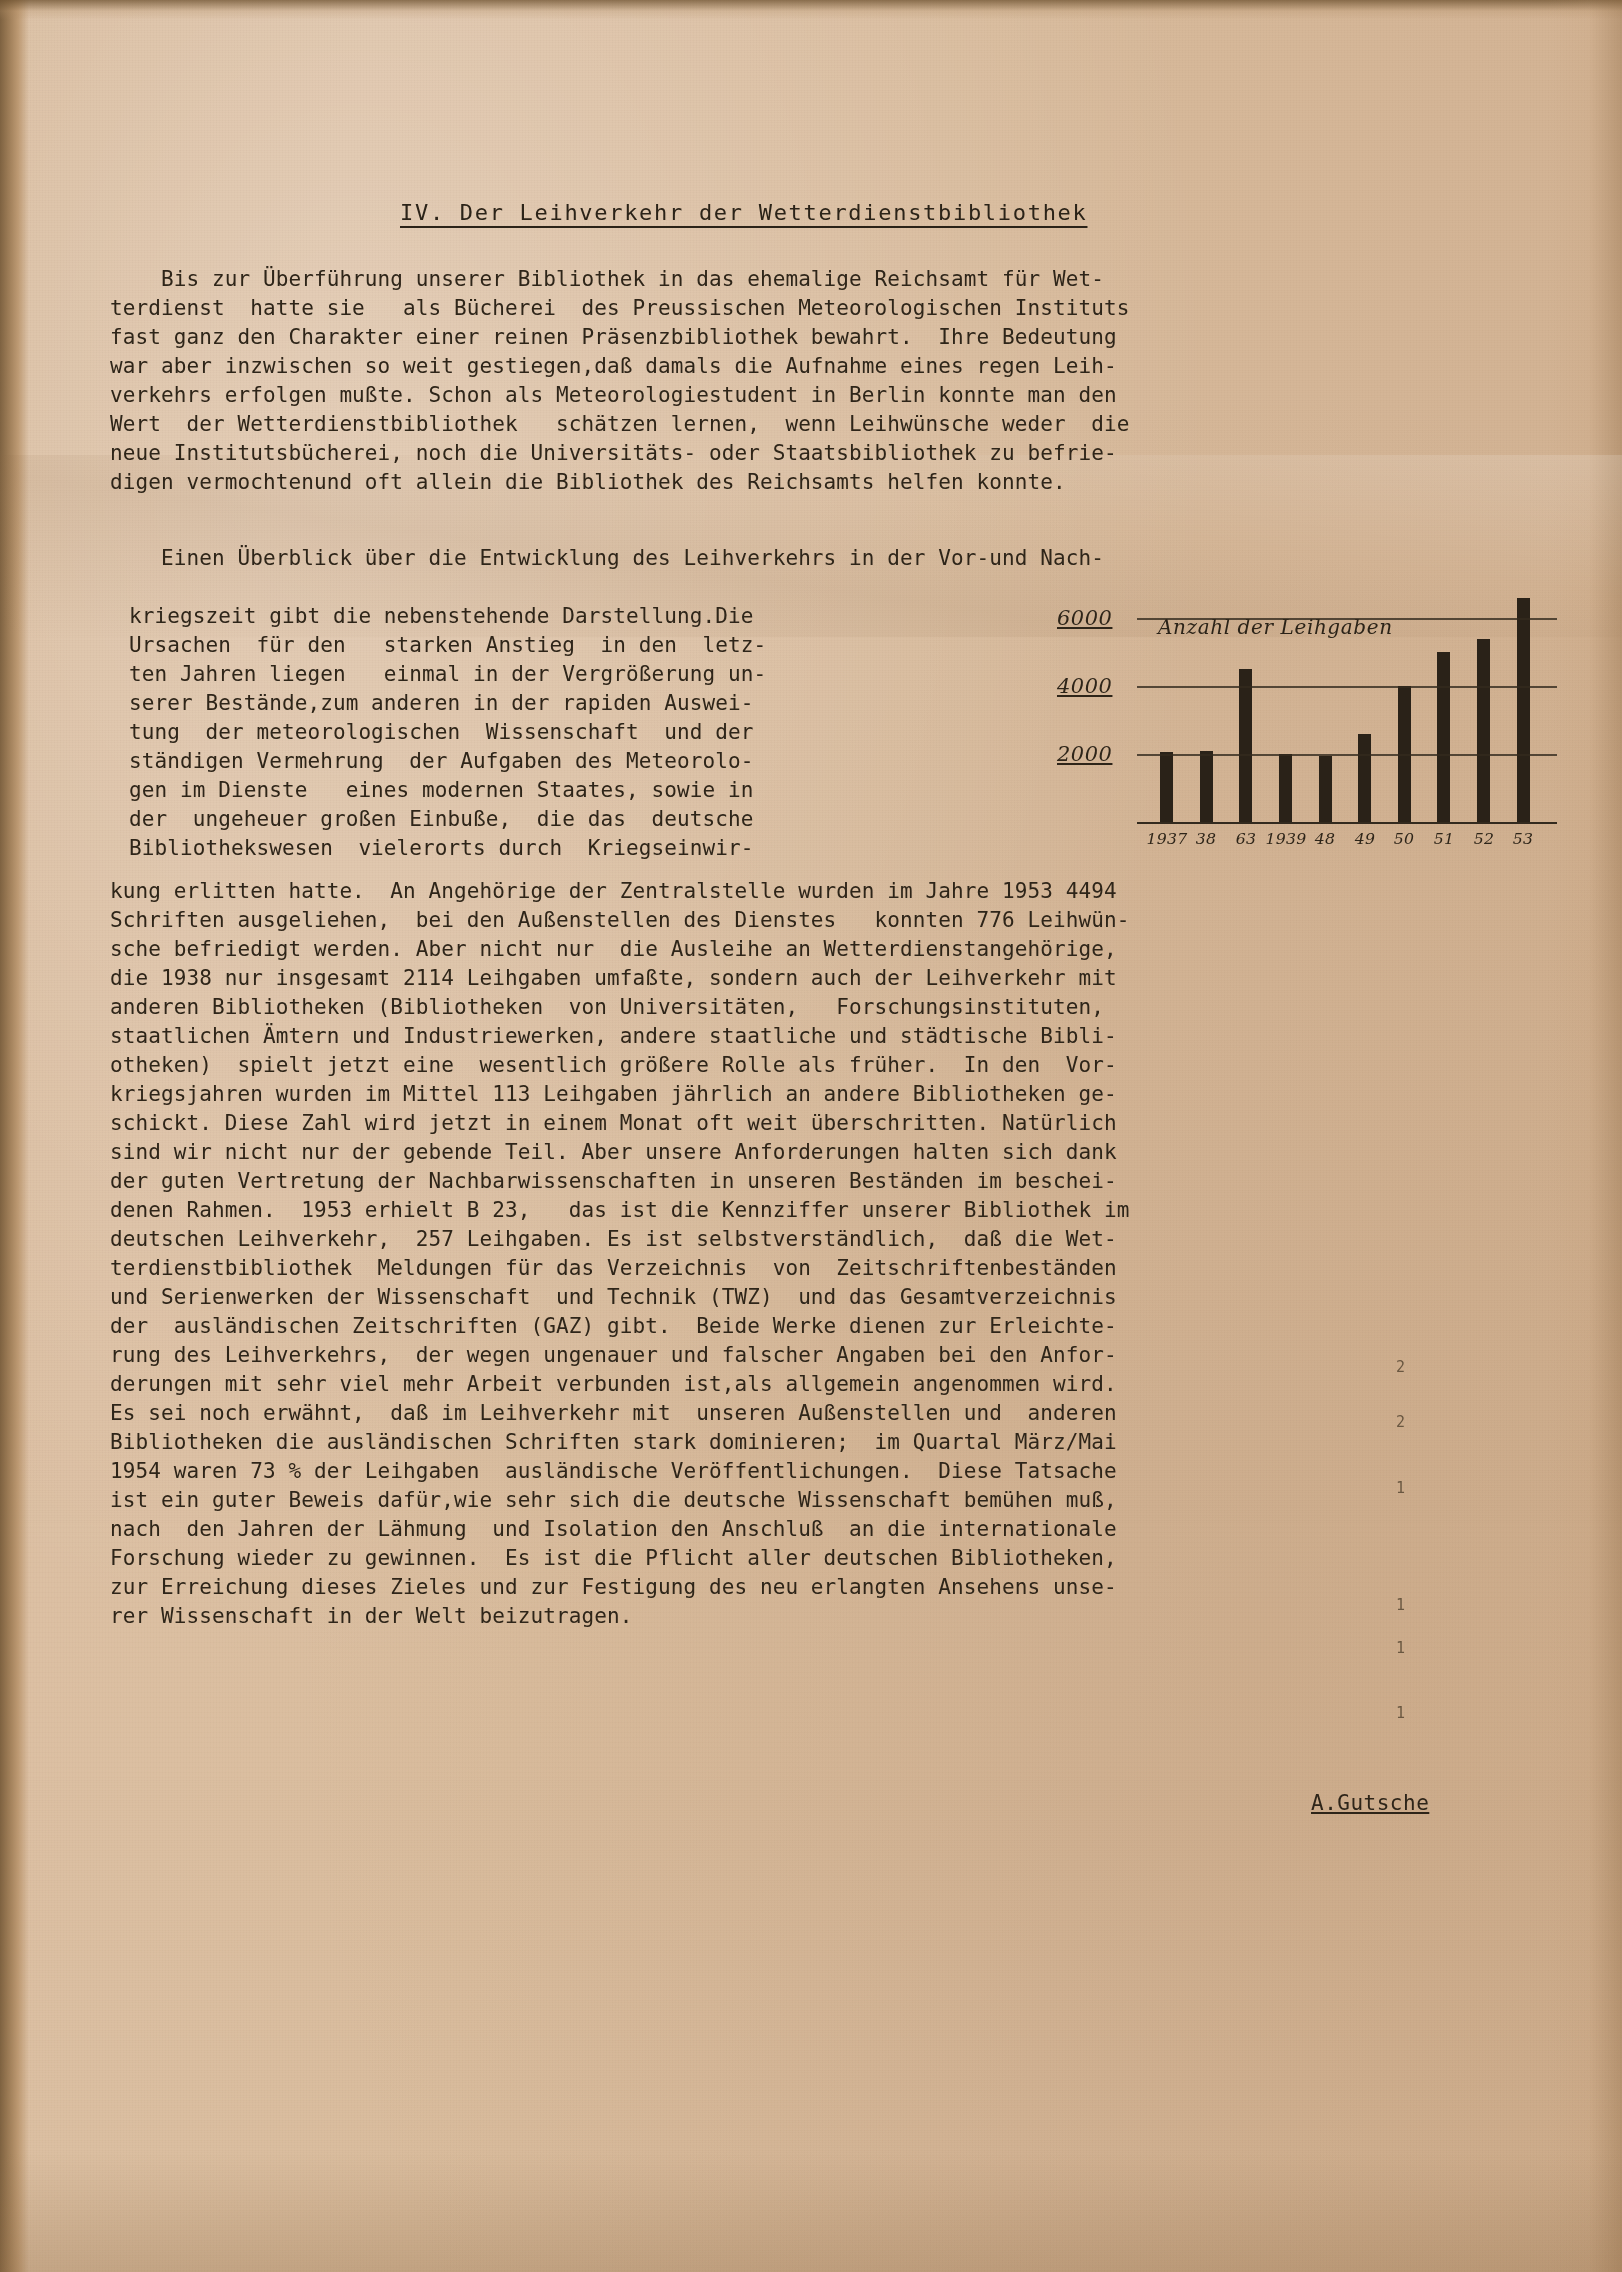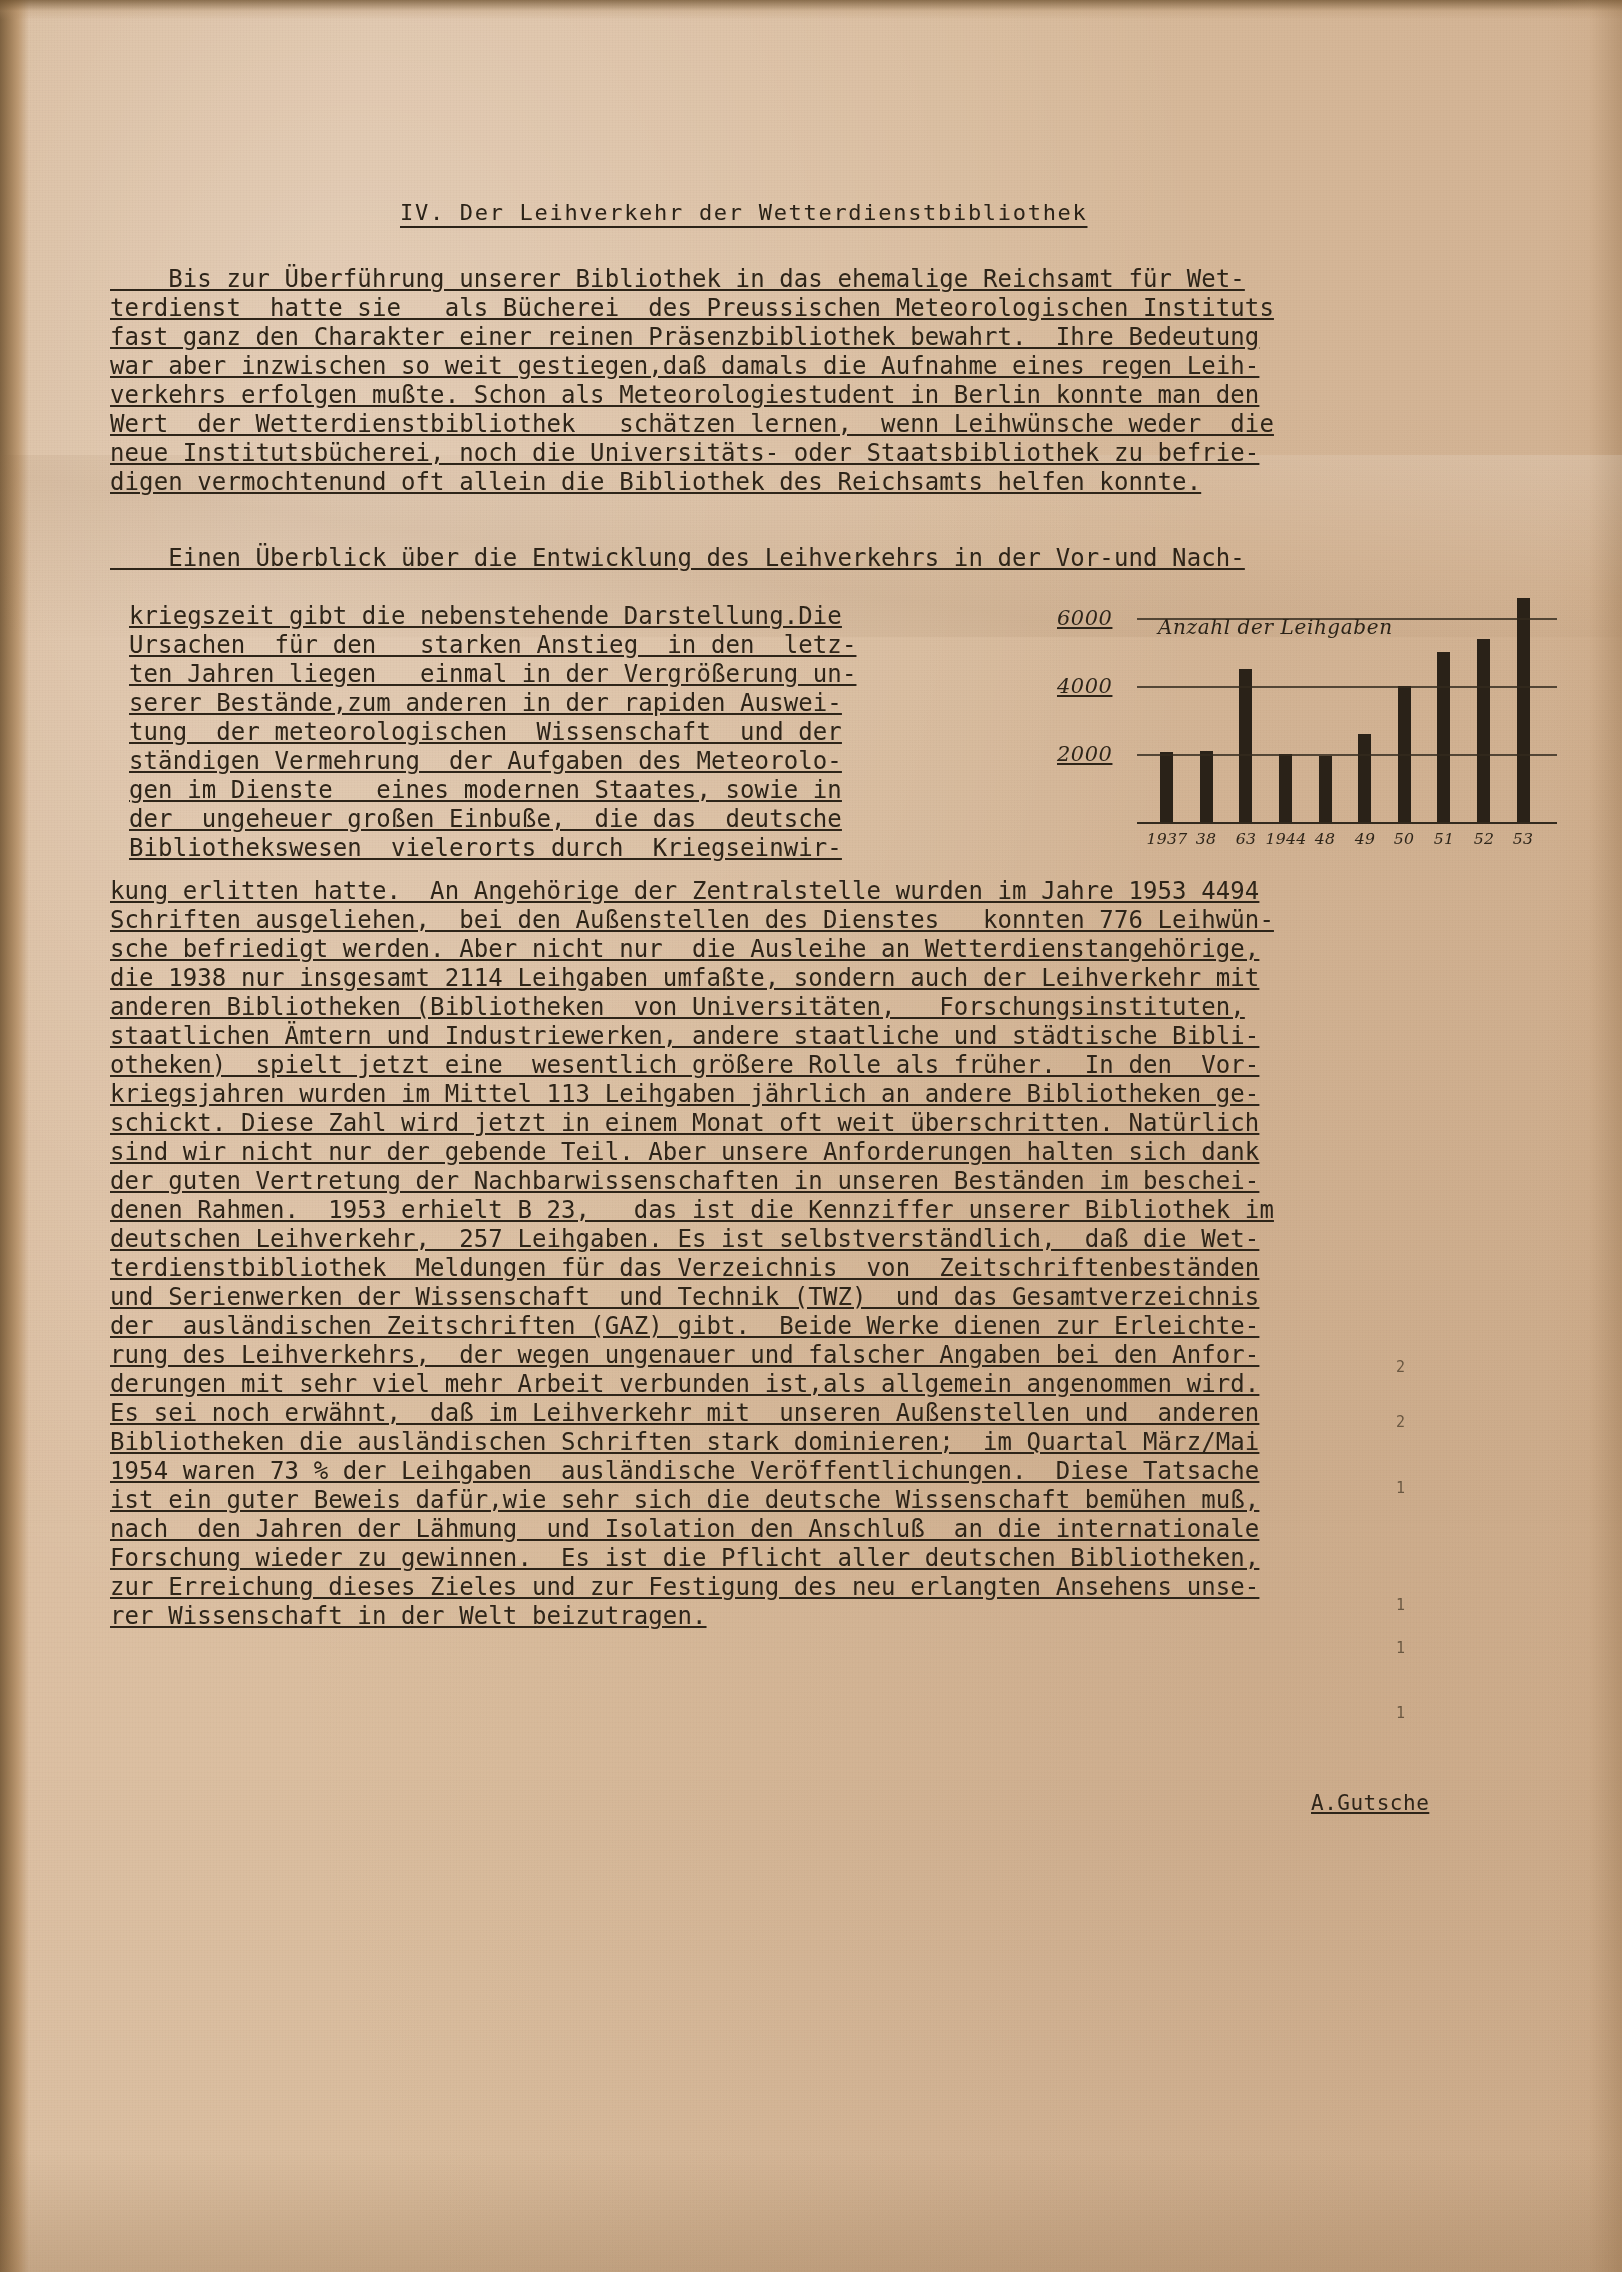--- a/index.html
+++ b/index.html
@@ -85,25 +85,24 @@
     color: #2b2318;
     text-decoration: underline;
     text-underline-offset: 5.6px;
     text-decoration-thickness: 1.5px;
     white-space: nowrap;
   }
 
   .para {
     position: absolute;
     color: #2e2519;
-    font-size: 24px;
+    font-size: 21px;
     line-height: 29px;
     letter-spacing: 0.1px;
     white-space: pre;
-    text-decoration: underline;
   }
   .para .ln { display: block; }
 
   #p1 { top: 253px; left: 110px; }
   #p2a { top: 532px; left: 110px; }
   #p2-left { top: 590px; left: 129px; width: 921px; }
   #p2-left .ln { display: block; }
   #p2-rest { top: 865px; left: 110px; }
 
   .signature {
@@ -221,21 +220,21 @@
     <div id="chart">
       <div class="chart-title">Anzahl der Leihgaben</div>
       <div id="plot">
           <div class="bar" style="left: 23px; height: 70px;"></div>
           <div class="xtick" style="left: 30px;">1937</div>
           <div class="bar" style="left: 63px; height: 71px;"></div>
           <div class="xtick" style="left: 69px;">38</div>
           <div class="bar" style="left: 102px; height: 153px;"></div>
           <div class="xtick" style="left: 109px;">63</div>
           <div class="bar" style="left: 142px; height: 68px;"></div>
-          <div class="xtick" style="left: 149px;">1944</div>
+          <div class="xtick" style="left: 149px;">1939</div>
           <div class="bar" style="left: 182px; height: 66px;"></div>
           <div class="xtick" style="left: 188px;">48</div>
           <div class="bar" style="left: 221px; height: 88px;"></div>
           <div class="xtick" style="left: 228px;">49</div>
           <div class="bar" style="left: 261px; height: 136px;"></div>
           <div class="xtick" style="left: 267px;">50</div>
           <div class="bar" style="left: 300px; height: 170px;"></div>
           <div class="xtick" style="left: 307px;">51</div>
           <div class="bar" style="left: 340px; height: 183px;"></div>
           <div class="xtick" style="left: 347px;">52</div>

